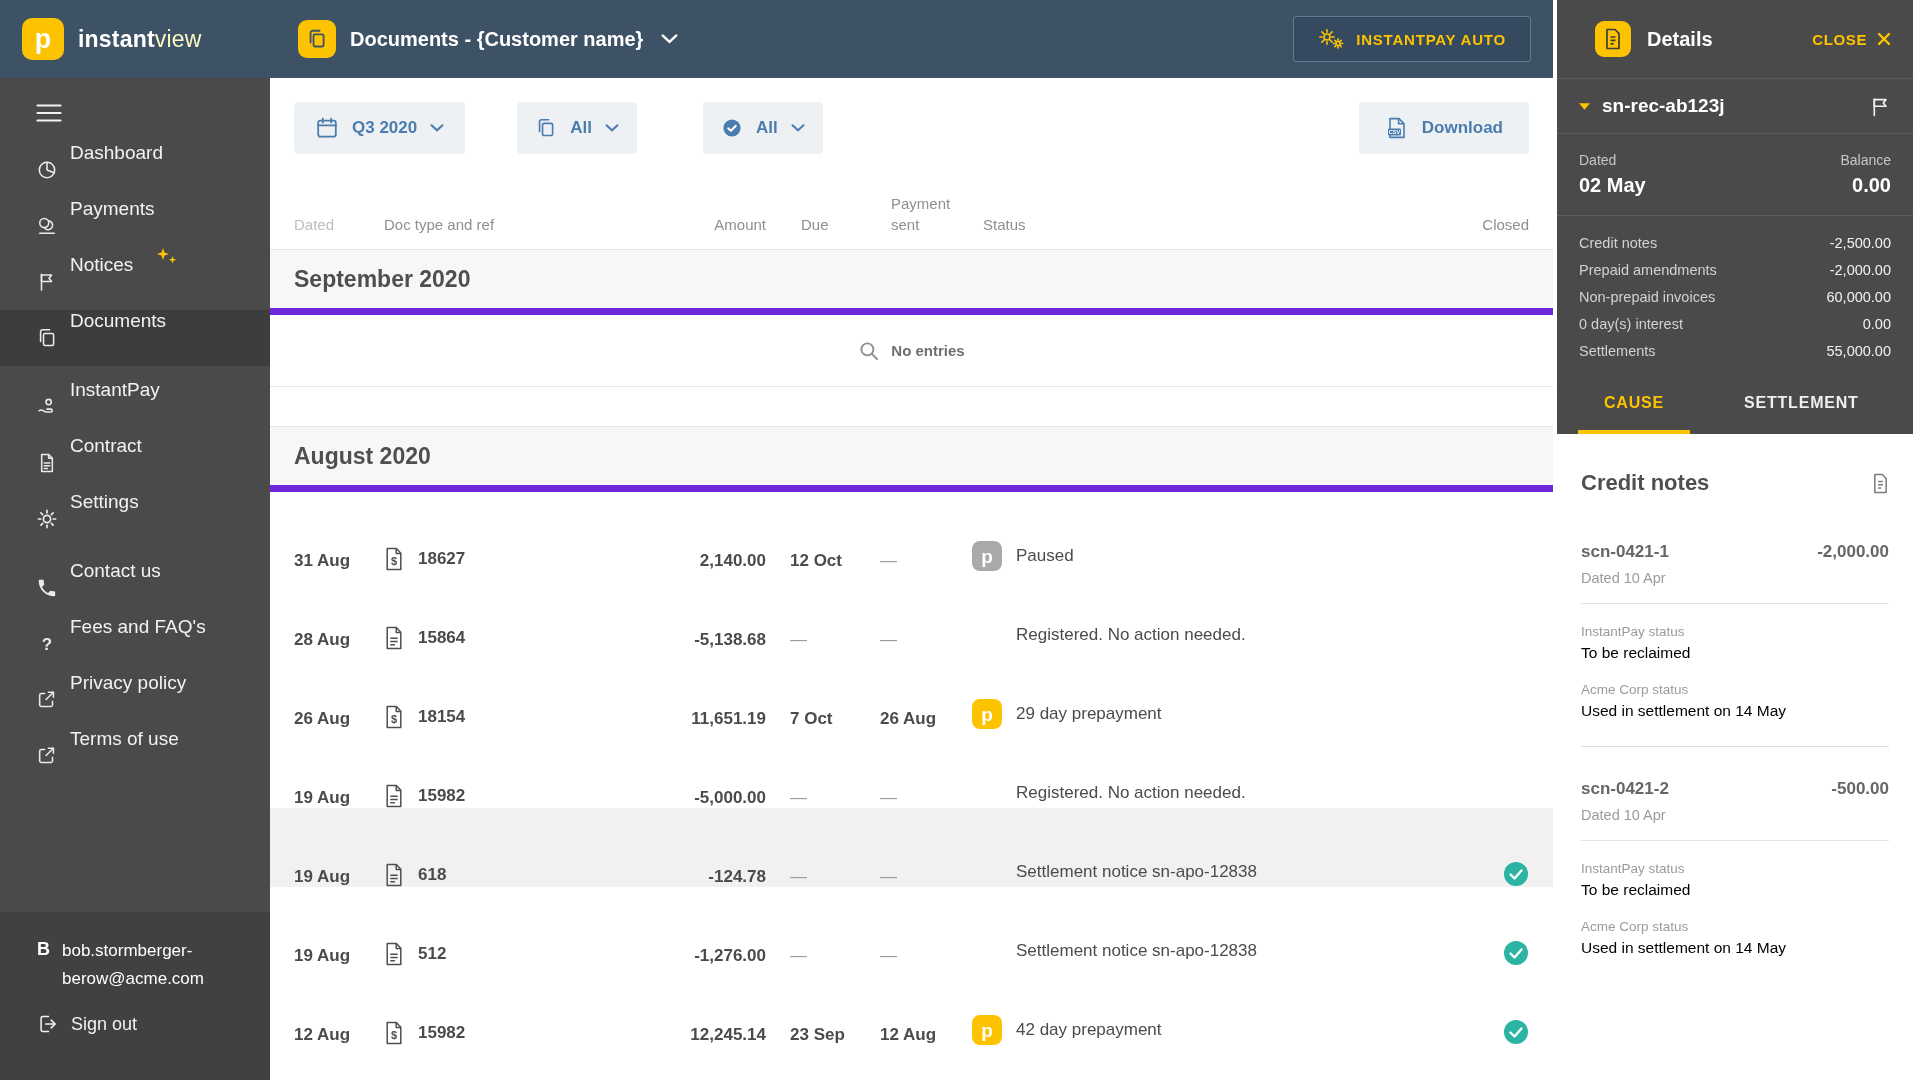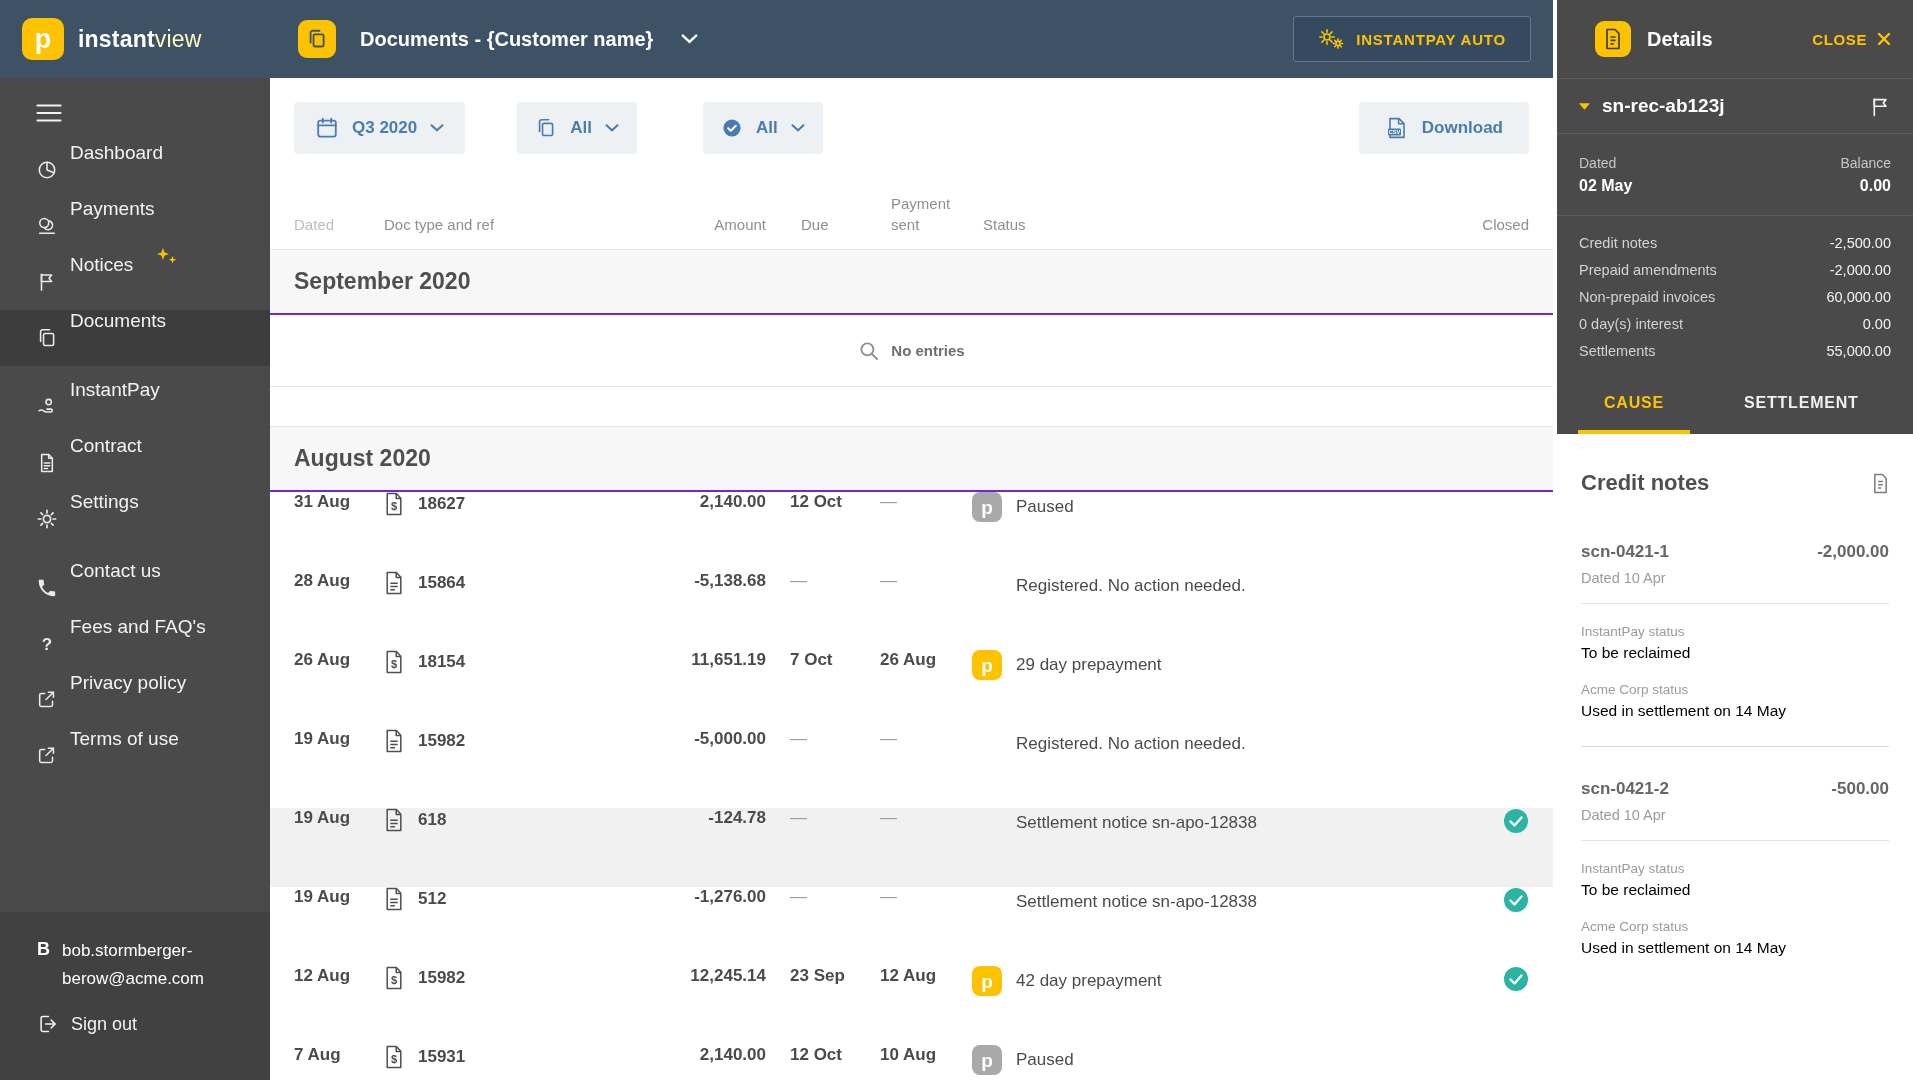--- a/index.html
+++ b/index.html
@@ -9,21 +9,21 @@
   svg{display:block}
 
   
   .topbar{position:absolute;left:0;top:0;width:1553px;height:78px;background:#3e5266;display:flex;align-items:center}
   .logo-area{flex:0 0 270px;display:flex;align-items:center;gap:14px;padding-left:22px}
   .logo-sq{width:42px;height:42px;border-radius:10px;background:#fdc300;display:flex;align-items:center;justify-content:center;
     color:#fff;font-size:27px;font-weight:700;line-height:1}
   .logo-text{font-size:23px;color:#fff;letter-spacing:.2px}
   .logo-text b{font-weight:700;font-style:normal}
   .logo-text i{font-style:normal;color:#fef9c3}
-  .page-head{display:flex;align-items:center;gap:24px;margin-left:28px}
+  .page-head{display:flex;align-items:center;gap:14px;margin-left:28px}
   .head-ic{width:38px;height:38px;border-radius:9px;background:#fdc300;display:flex;align-items:center;justify-content:center}
   .page-title{font-size:20px;font-weight:700;color:#fff}
   .head-chev{margin-left:4px;display:flex}
   .ipa-btn{margin-left:auto;margin-right:22px;height:46px;padding:0 24px;display:flex;align-items:center;gap:12px;
     background:#364a5f;border:1px solid #64798f;border-radius:3px;font-family:inherit;
     font-size:15px;font-weight:700;color:#fdc300;letter-spacing:.8px}
 
   
   .sidebar{position:absolute;left:0;top:78px;width:270px;height:1002px;background:#4a4a4a;color:#f2f2f2}
   .sb-burger{margin:25px 0 0 36px;width:26px}
@@ -53,27 +53,27 @@
   .h-dated{color:#bdbdbd}
   .col-dated{flex:0 0 90px}
   .col-doc{flex:0 0 272px}
   .col-amount{flex:0 0 110px;text-align:right}
   .col-due{flex:0 0 90px;margin-left:35px}
   .col-sent{flex:0 0 92px}
   .col-status{flex:1}
   .col-closed{flex:0 0 60px;text-align:right}
 
   .tsection + .tsection{margin-top:39px}
-  .band{height:65px;background:#f7f7f7;border-bottom:2px solid #6d28d9;display:flex;align-items:center;padding:0 24px}
+  .band{height:65px;background:#f7f7f7;border-bottom:7px solid #6d28d9;display:flex;align-items:center;padding:0 24px}
   .tsection + .tsection .band{height:66px;border-top:1px solid #e6e6e6}
   .band-title{font-size:23px;font-weight:700;color:#4f4f4f}
   .empty-row{height:72px;display:flex;align-items:center;justify-content:center;gap:11px;border-bottom:1px solid #e6e6e6;
     font-size:15px;font-weight:700;color:#6e6e6e}
 
-  .trow{display:flex;align-items:flex-start;height:79px;padding:0 24px;font-size:17px;color:#4b4b4b}
+  .trow{display:flex;align-items:flex-end;height:79px;padding:0 24px;font-size:17px;color:#4b4b4b}
   .trow.hl{background:#f1f1f1}
   .c-dated{flex:0 0 90px;font-weight:700}
   .c-doc{flex:0 0 272px;display:flex;align-items:center;gap:14px;font-weight:700}
   .c-amount{flex:0 0 110px;text-align:right;font-weight:700}
   .c-due{flex:0 0 90px;margin-left:24px;font-weight:700}
   .c-sent{flex:0 0 92px;font-weight:700}
   .c-status{flex:1;display:flex;align-items:center;gap:14px}
   .c-closed{flex:0 0 60px;display:flex;justify-content:flex-end}
   .dim{color:#9c9c9c;font-weight:400}
   .plogo{width:30px;height:30px;border-radius:8px;display:flex;align-items:center;justify-content:center;
@@ -89,21 +89,21 @@
   .dt-head{height:78px;background:#4a4a4a;display:flex;align-items:center;padding:0 22px 0 38px}
   .dt-head-ic{width:36px;height:36px;border-radius:9px;background:#fdc300;display:flex;align-items:center;justify-content:center}
   .dt-title{font-size:20px;font-weight:700;color:#fff;margin-left:16px}
   .dt-close{margin-left:auto;display:flex;align-items:center;gap:10px;font-size:15px;font-weight:700;color:#fdc300;letter-spacing:.6px}
   .dt-dark{background:#4a4a4a;color:#fff}
   .dt-record{height:56px;display:flex;align-items:center;padding:0 22px;border-top:1px solid #5c5c5c;border-bottom:1px solid #5c5c5c}
   .dt-rec-id{font-size:19px;font-weight:700;margin-left:12px}
   .dt-flag{margin-left:auto;display:flex}
   .dt-db{height:82px;display:flex;align-items:center;justify-content:space-between;padding:0 22px;border-bottom:1px solid #5c5c5c}
   .dt-db .lab{font-size:14px;color:#c6c6c6;margin-bottom:6px}
-  .dt-db .val{font-size:16px;font-weight:700;color:#fff}
+  .dt-db .val{font-size:20px;font-weight:700;color:#fff}
   .dt-db .right{text-align:right}
   .dt-lines{padding:13px 22px 12px}
   .bline{height:27px;display:flex;align-items:center;justify-content:space-between;font-size:14.5px}
   .bl-label{color:#d2d2d2}
   .bl-value{color:#f2f2f2}
   .dt-tabs{height:58px;background:#4a4a4a;display:flex;align-items:stretch;padding-left:21px;gap:28px}
   .dt-tab{display:flex;align-items:center;padding:0 26px;font-size:16px;font-weight:700;color:#f0f0f0;
     letter-spacing:.8px;border-bottom:4px solid transparent}
   .dt-tab.active{color:#fdc300;border-bottom-color:#fdc300}
   .dt-body{padding:0 24px;height:642px;overflow:hidden;background:#fff}

